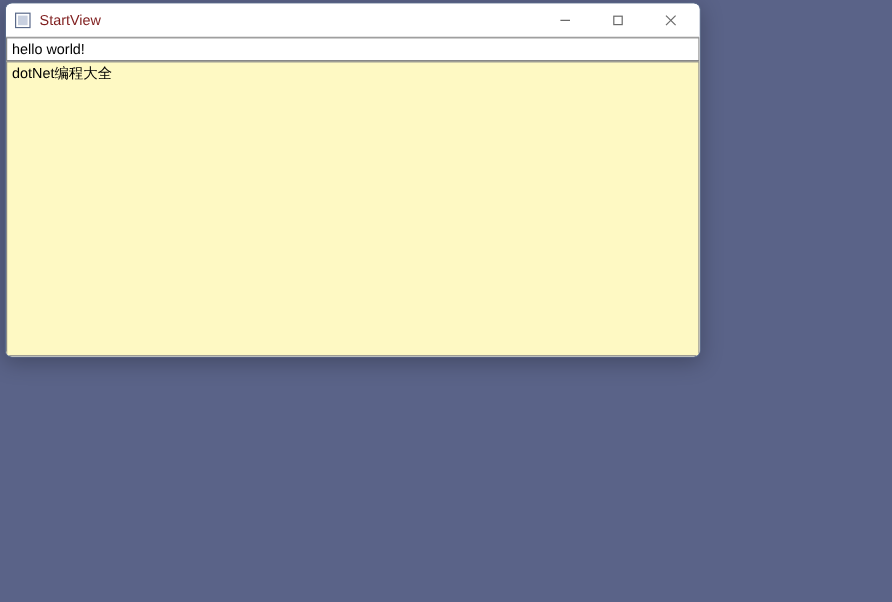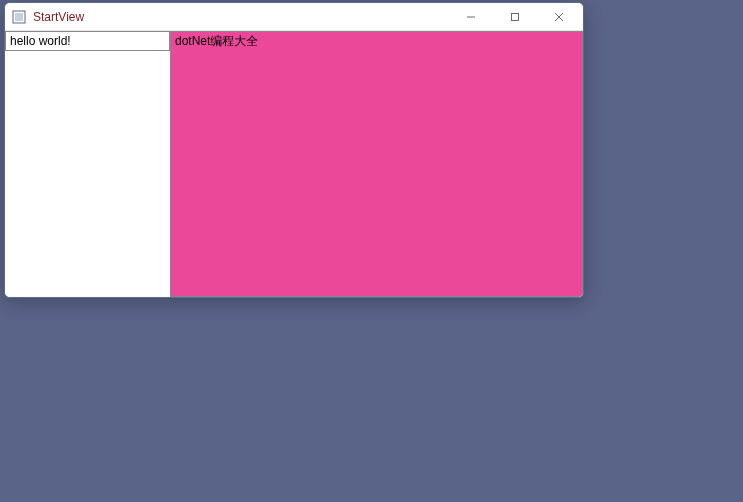--- a/index.html
+++ b/index.html
@@ -54,20 +54,21 @@
       display: flex;
       align-items: center;
       justify-content: center;
       color: #6a6a6a;
       font-size: 10px;
     }
 
     .client {
       flex: 1;
       display: flex;
+      flex-direction: column;
       background: #ffffff;
     }
     .textbox {
       height: 20px;
       border: 1px solid #888;
       margin: 0;
       padding: 1px 4px;
       font-size: 12px;
       font-family: inherit;
       outline: none;
@@ -80,21 +81,21 @@
       color: #000;
       text-align: center;
       line-height: 18px;
       font-size: 12px;
       font-family: inherit;
       cursor: default;
       padding: 0;
     }
     .listbox {
       flex: 1;
-      background: #ec4899;
+      background: #fef9c3;
       border: 1px solid #888;
       border-top: 1px solid #888;
       overflow: auto;
     }
     .list-item {
       padding: 1px 4px;
       color: #000;
       font-size: 12px;
       line-height: 16px;
       cursor: default;

